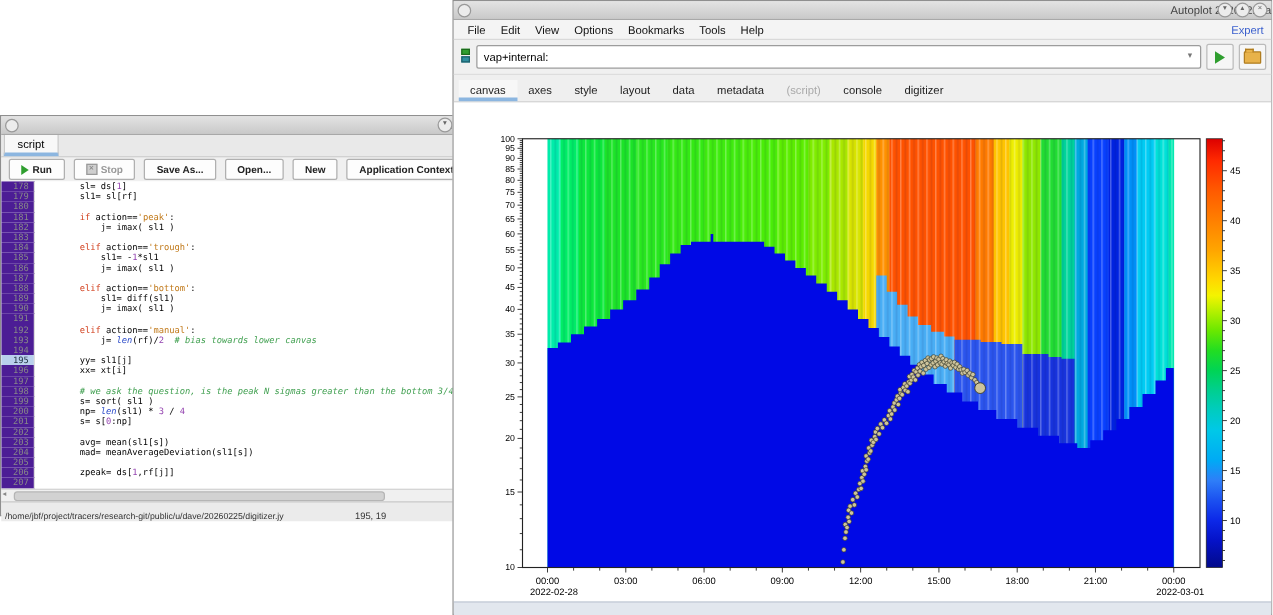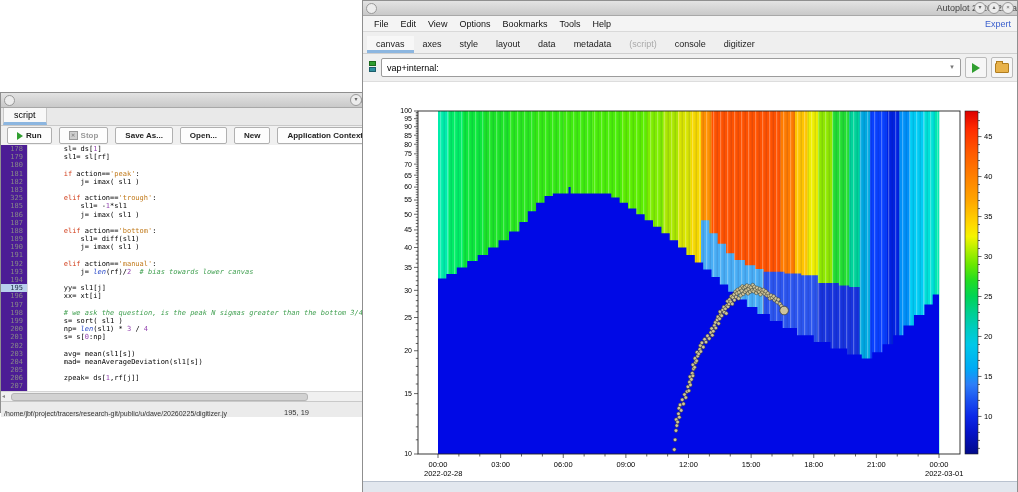--- a/index.html
+++ b/index.html
@@ -104,21 +104,21 @@
           <span>Application Context</span>
         </span>
     </div>
     <div id="code-area">
         <div class="cl"><span class="num">178</span><span class="src"><span>        sl= ds[</span><span class="num2">1</span><span>]</span></span></div>
         <div class="cl"><span class="num">179</span><span class="src"><span>        sl1= sl[rf]</span></span></div>
         <div class="cl"><span class="num">180</span><span class="src"><span></span></span></div>
         <div class="cl"><span class="num">181</span><span class="src"><span>        </span><span class="kw">if</span><span> action==</span><span class="str">'peak'</span><span>:</span></span></div>
         <div class="cl"><span class="num">182</span><span class="src"><span>            j= imax( sl1 )</span></span></div>
         <div class="cl"><span class="num">183</span><span class="src"><span></span></span></div>
-        <div class="cl"><span class="num">325</span><span class="src"><span>        </span><span class="kw">elif</span><span> action==</span><span class="str">'trough'</span><span>:</span></span></div>
+        <div class="cl"><span class="num">184</span><span class="src"><span>        </span><span class="kw">elif</span><span> action==</span><span class="str">'trough'</span><span>:</span></span></div>
         <div class="cl"><span class="num">185</span><span class="src"><span>            sl1= -</span><span class="num2">1</span><span>*sl1</span></span></div>
         <div class="cl"><span class="num">186</span><span class="src"><span>            j= imax( sl1 )</span></span></div>
         <div class="cl"><span class="num">187</span><span class="src"><span></span></span></div>
         <div class="cl"><span class="num">188</span><span class="src"><span>        </span><span class="kw">elif</span><span> action==</span><span class="str">'bottom'</span><span>:</span></span></div>
         <div class="cl"><span class="num">189</span><span class="src"><span>            sl1= diff(sl1)</span></span></div>
         <div class="cl"><span class="num">190</span><span class="src"><span>            j= imax( sl1 )</span></span></div>
         <div class="cl"><span class="num">191</span><span class="src"><span></span></span></div>
         <div class="cl"><span class="num">192</span><span class="src"><span>        </span><span class="kw">elif</span><span> action==</span><span class="str">'manual'</span><span>:</span></span></div>
         <div class="cl"><span class="num">193</span><span class="src"><span>            j= </span><span class="bi">len</span><span>(rf)/</span><span class="num2">2</span><span>  </span><span class="cmt"># bias towards lower canvas</span></span></div>
         <div class="cl"><span class="num">194</span><span class="src"><span></span></span></div>
@@ -159,46 +159,46 @@
     <div id="ap-menubar">
       <span class="menu-item">File</span>
       <span class="menu-item">Edit</span>
       <span class="menu-item">View</span>
       <span class="menu-item">Options</span>
       <span class="menu-item">Bookmarks</span>
       <span class="menu-item">Tools</span>
       <span class="menu-item">Help</span>
       <span id="ap-expert">Expert</span>
     </div>
+    <div id="ap-uribar">
+      <span id="uri-type-icon">
+          <i class="sq1"></i>
+          <i class="sq2"></i>
+        </span>
+      <span id="uri-field">
+        <span>vap+internal:</span>
+        <span id="uri-dropdown">▾</span>
+      </span>
+      <span class="uri-btn">
+          <span id="play-glyph"></span>
+        </span>
+      <span class="uri-btn">
+          <span id="folder-glyph"></span>
+        </span>
+    </div>
     <div id="ap-tabs">
       <span class="ap-tab selected">canvas</span>
       <span class="ap-tab">axes</span>
       <span class="ap-tab">style</span>
       <span class="ap-tab">layout</span>
       <span class="ap-tab">data</span>
       <span class="ap-tab">metadata</span>
       <span class="ap-tab disabled">(script)</span>
       <span class="ap-tab">console</span>
       <span class="ap-tab">digitizer</span>
-    </div>
-    <div id="ap-uribar">
-      <span id="uri-type-icon">
-          <i class="sq1"></i>
-          <i class="sq2"></i>
-        </span>
-      <span id="uri-field">
-        <span>vap+internal:</span>
-        <span id="uri-dropdown">▾</span>
-      </span>
-      <span class="uri-btn">
-          <span id="play-glyph"></span>
-        </span>
-      <span class="uri-btn">
-          <span id="folder-glyph"></span>
-        </span>
     </div>
     <div id="ap-canvas">
       <svg id="plot-svg" width="654" height="399" viewBox="0 0 654 399">
           <defs>
             <pattern id="streaks" width="7" height="8" patternUnits="userSpaceOnUse">
               <rect x="0" y="0" width="1.2" height="8" fill="rgba(255,255,255,0.28)"></rect>
               <rect x="3.5" y="0" width="1.5" height="8" fill="rgba(10,10,80,0.10)"></rect>
             </pattern>
             <linearGradient id="cbg" x1="0" y1="0" x2="0" y2="1">
               <stop offset="0.0000" stop-color="#dd0000"></stop>

